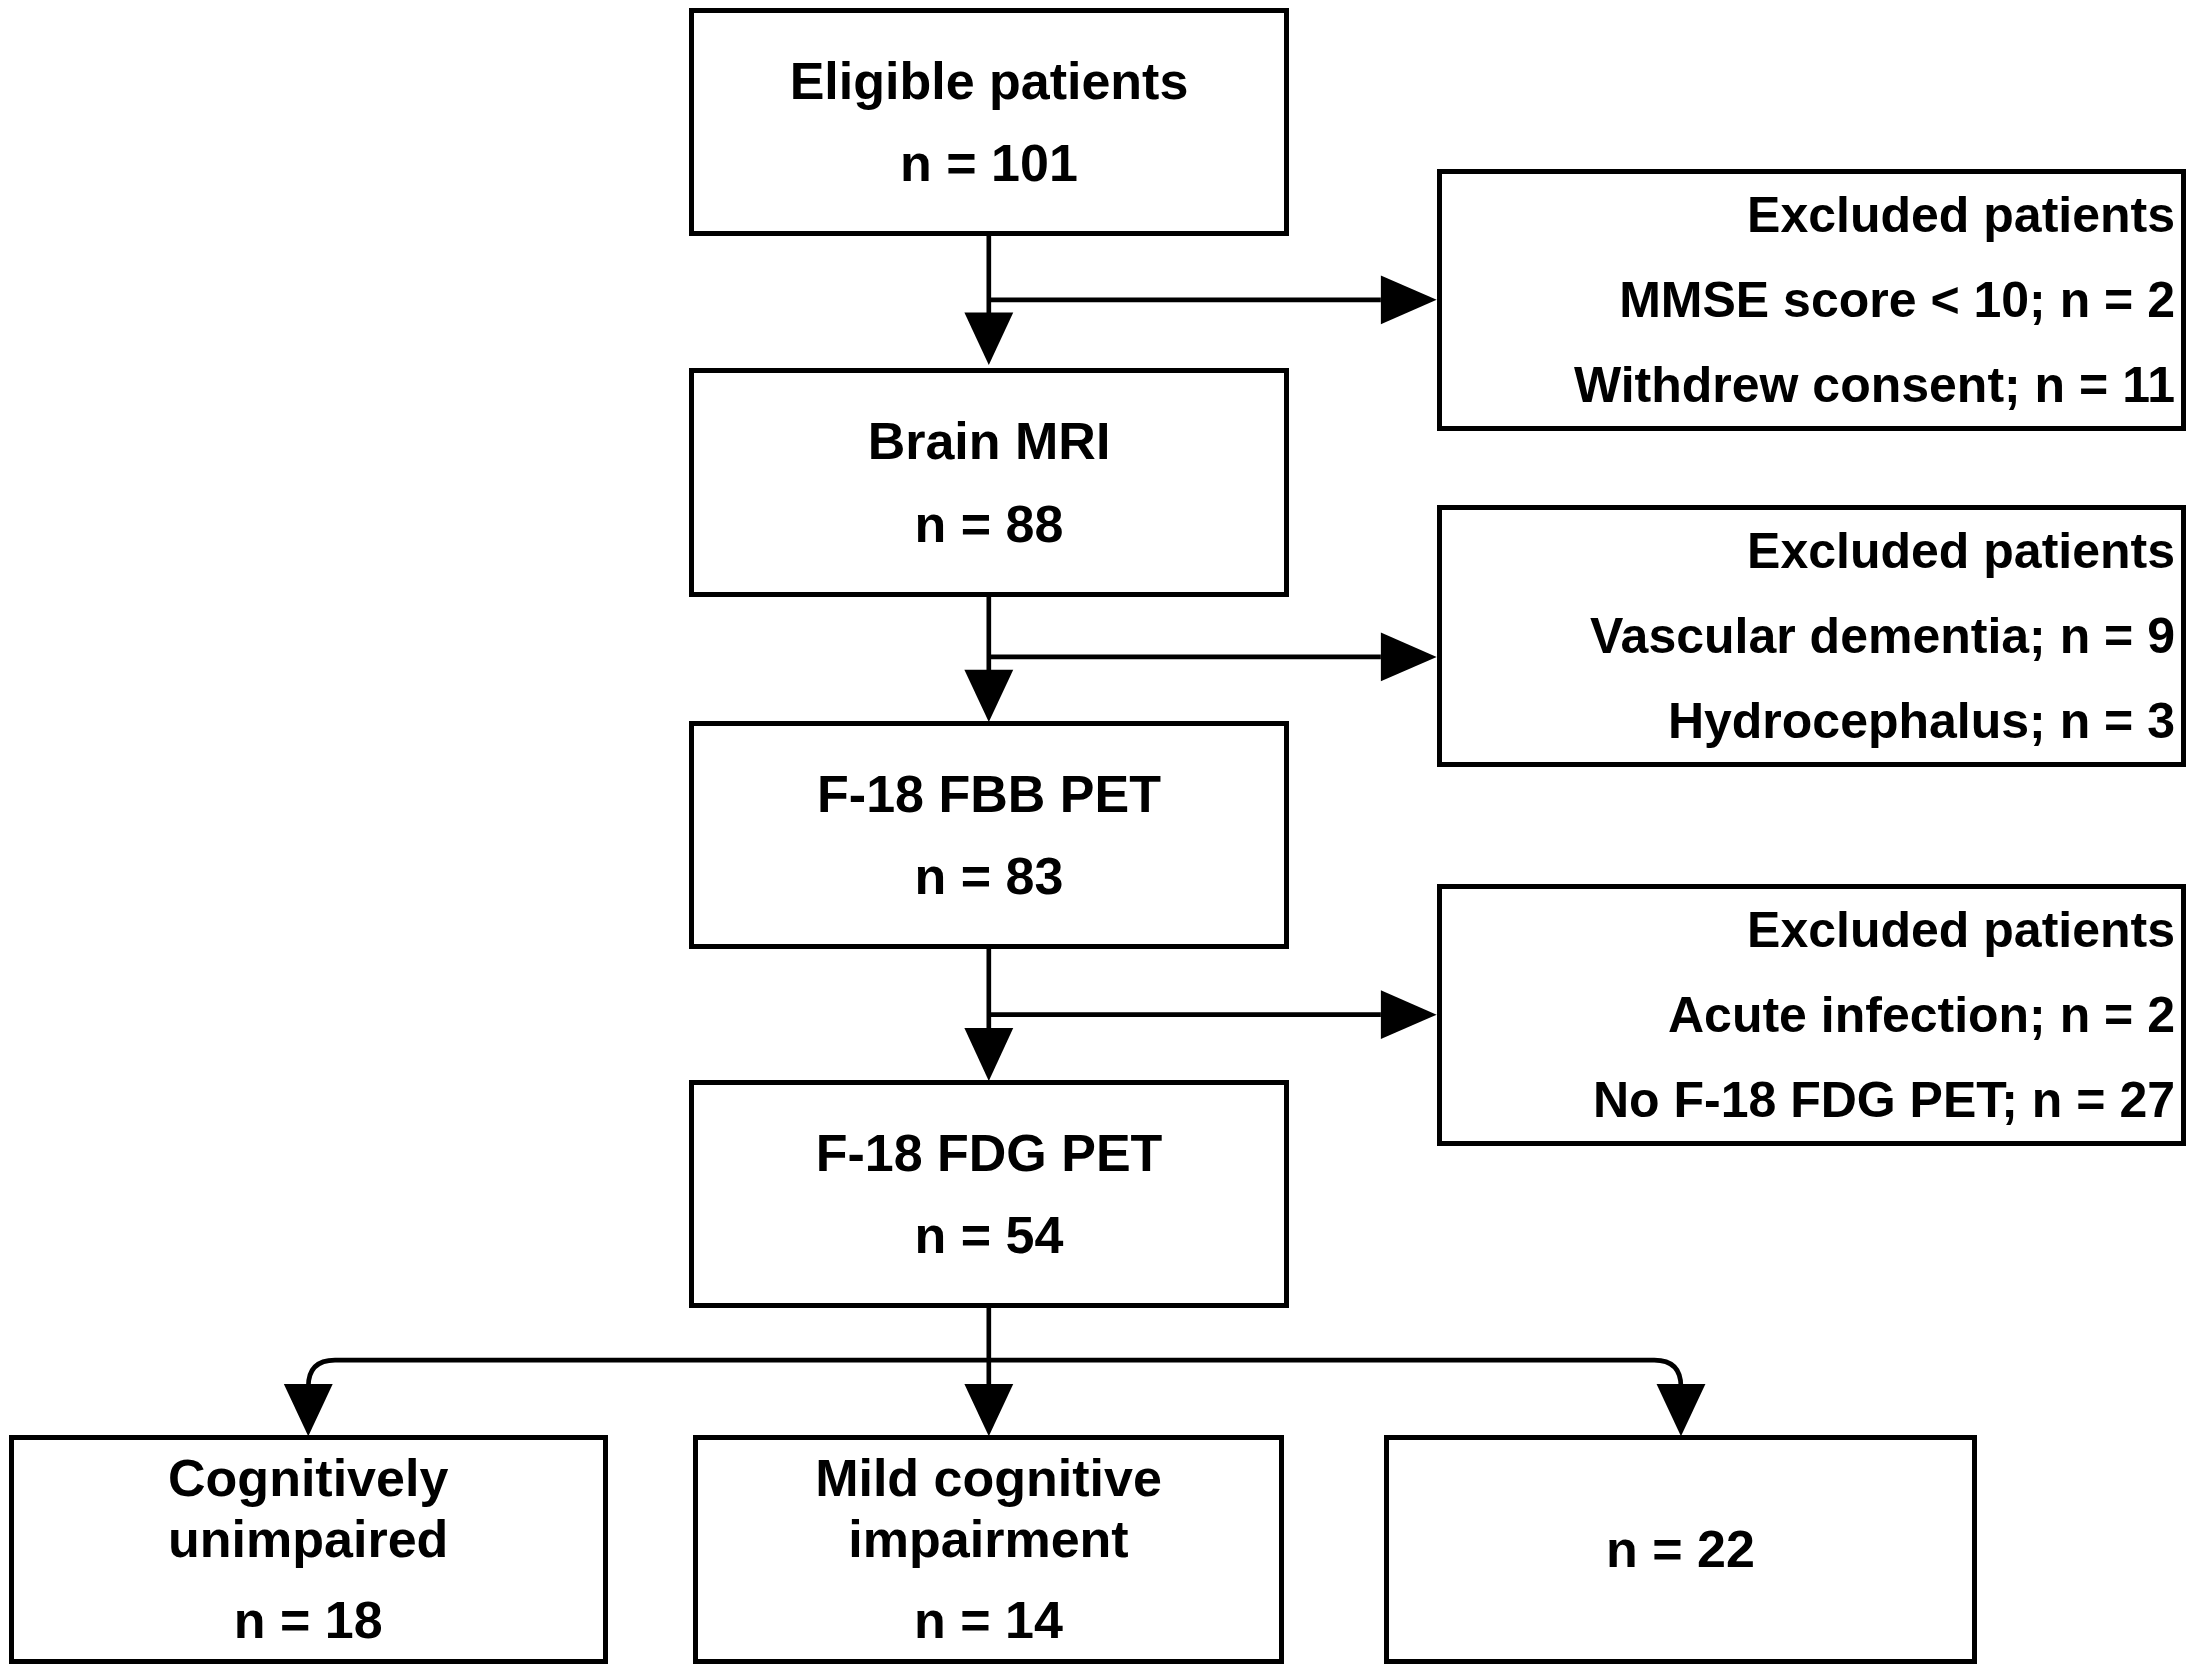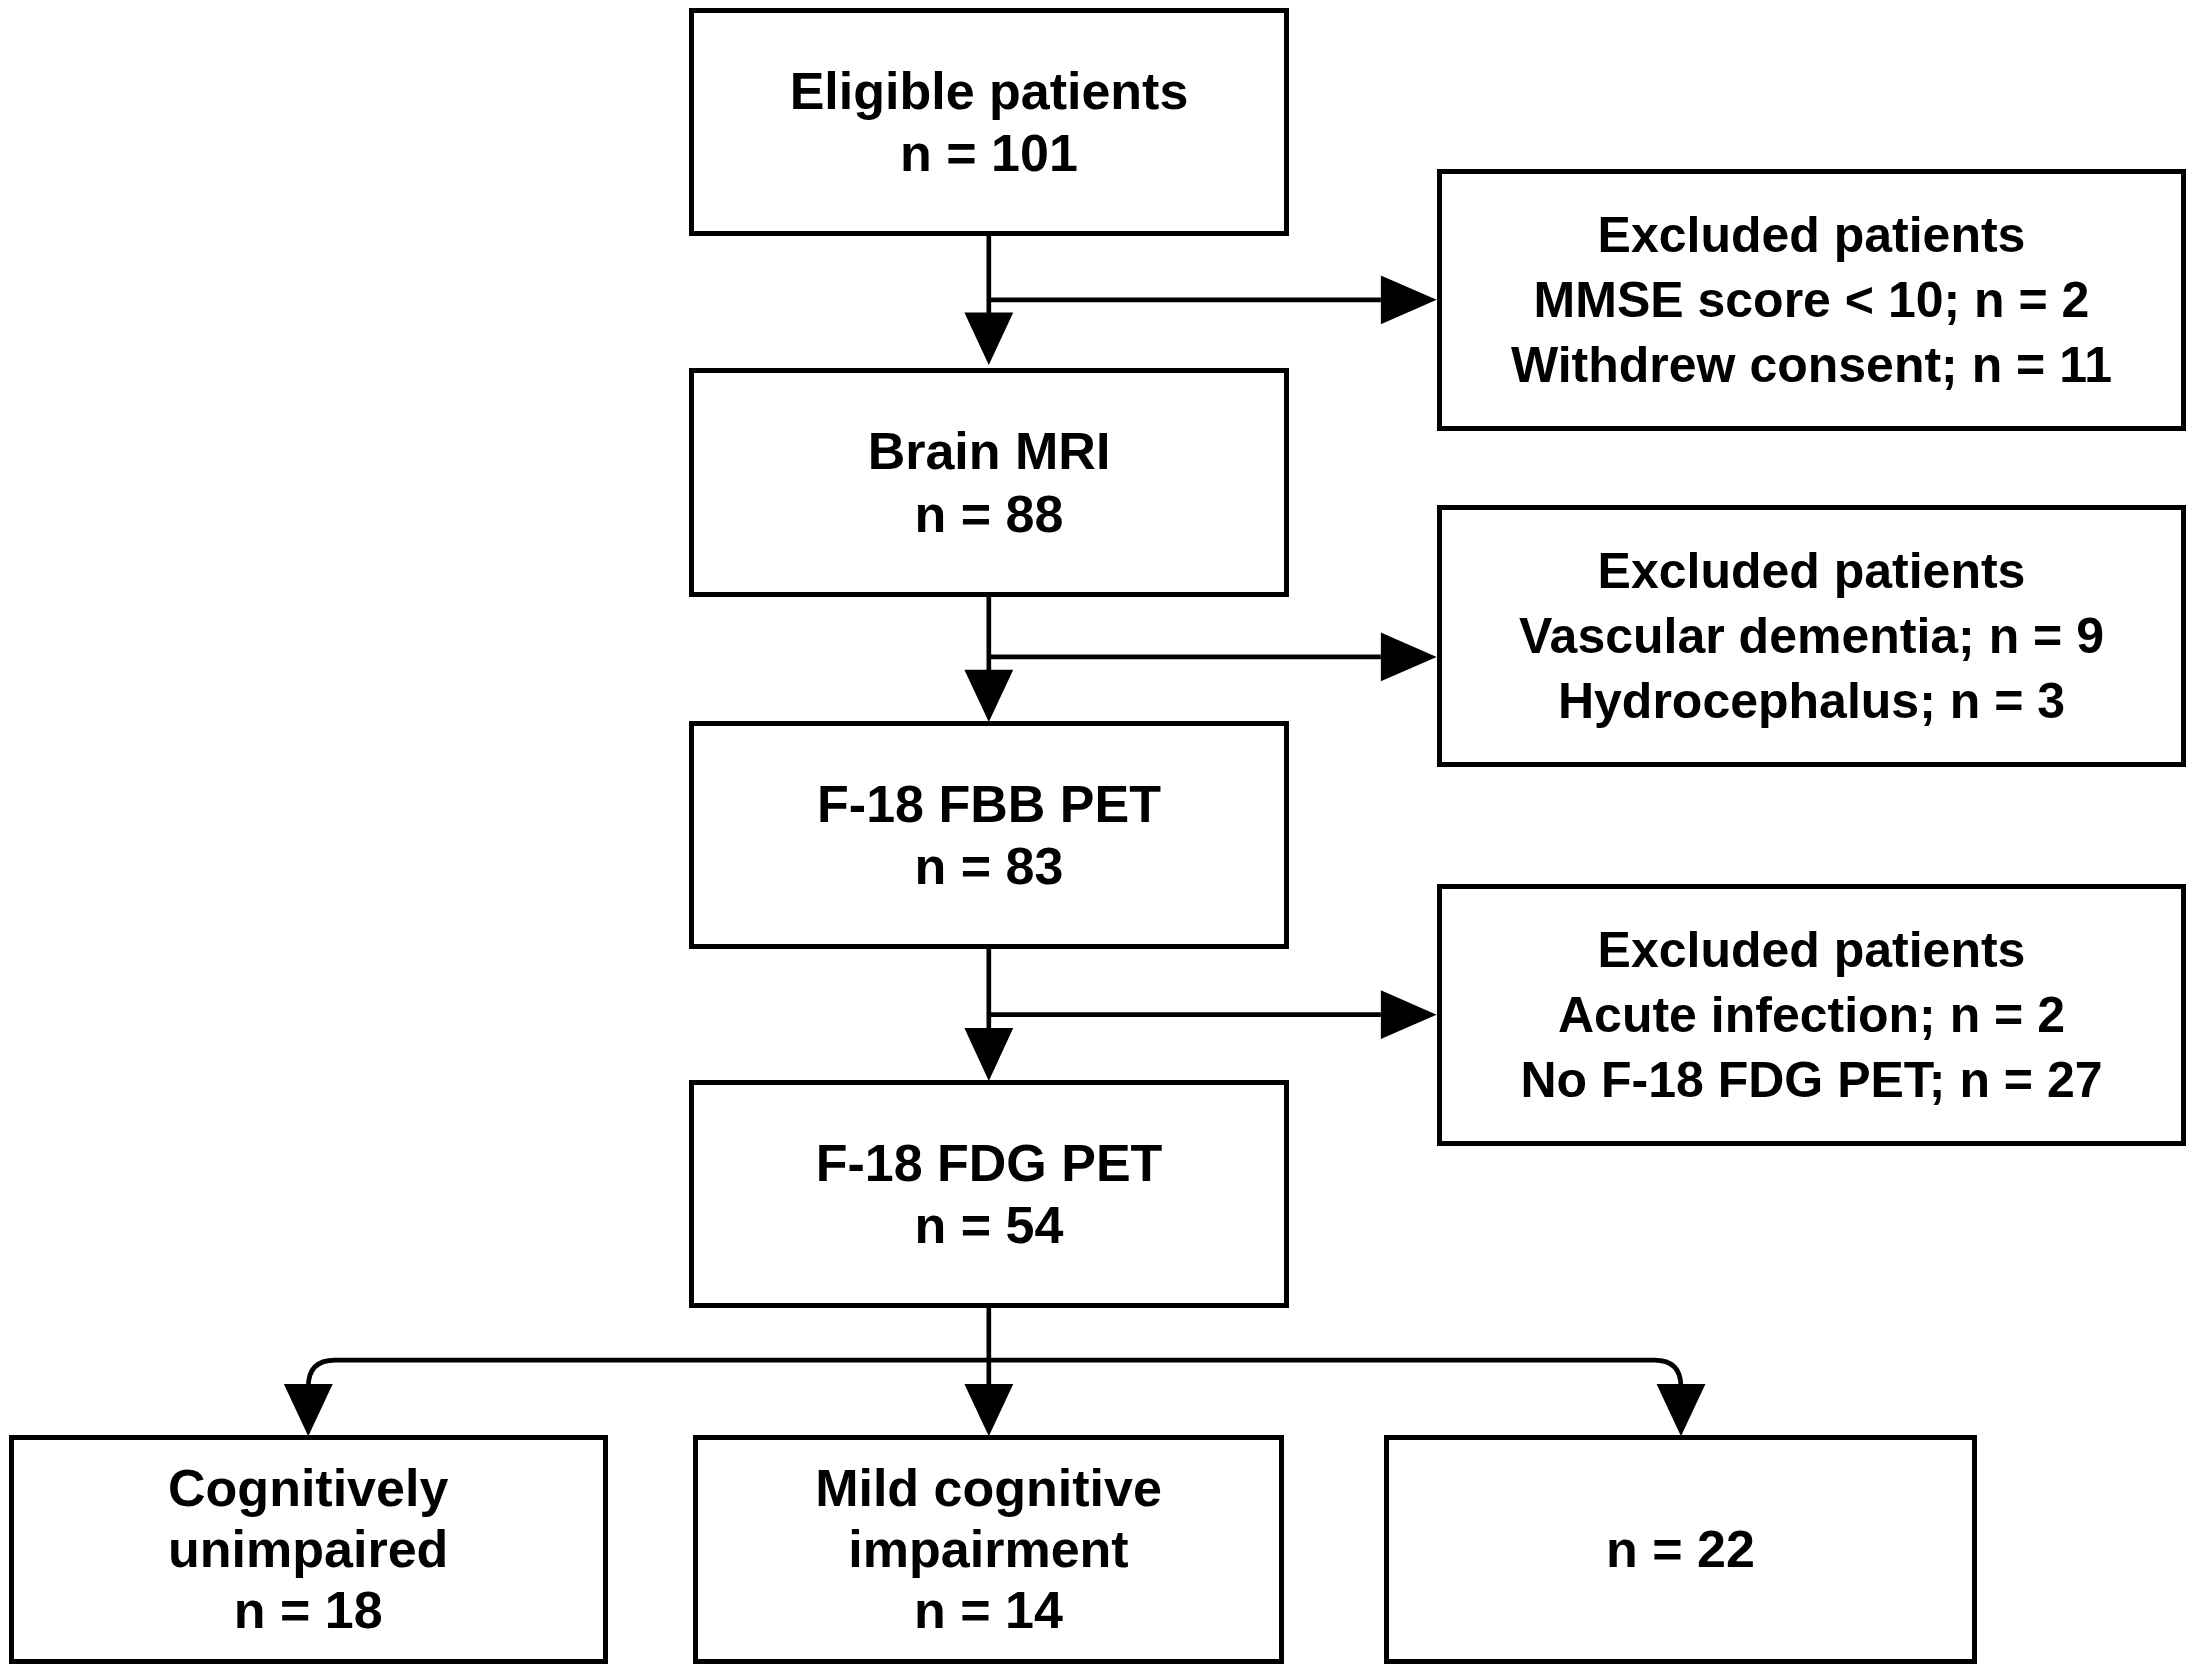--- a/index.html
+++ b/index.html
@@ -21,34 +21,36 @@
     box-sizing:border-box;
     background:#ffffff;
     border:5.2px solid #000000;
     color:#000000;
     font-weight:700;
     display:flex;
     flex-direction:column;
     align-items:center;
     justify-content:center;
     text-align:center;
+    gap:20px;
   }
   .main{
     left:689px; width:600px;
     font-size:52px; line-height:1.20;
   }
   #m1{top:8.1px;   height:228px;}
   #m2{top:368px;  height:229px;}
   #m3{top:721px; height:228px;}
   #m4{top:1080px; height:228px;}
 
   .excl{
     left:1437px; width:749px;
     font-size:50px; line-height:1.30;
-    padding:0 18px;
+    padding:0 6px;
+    align-items:flex-end;
   }
   .excl .reason{ white-space:nowrap; }
   #e1{top:169px;  height:262px;}
   #e2{top:505px;  height:262px;}
   #e3{top:884px; height:262px;}
 
   .out{
     top:1435px; height:229px;
     font-size:52px; line-height:1.17;
   }

